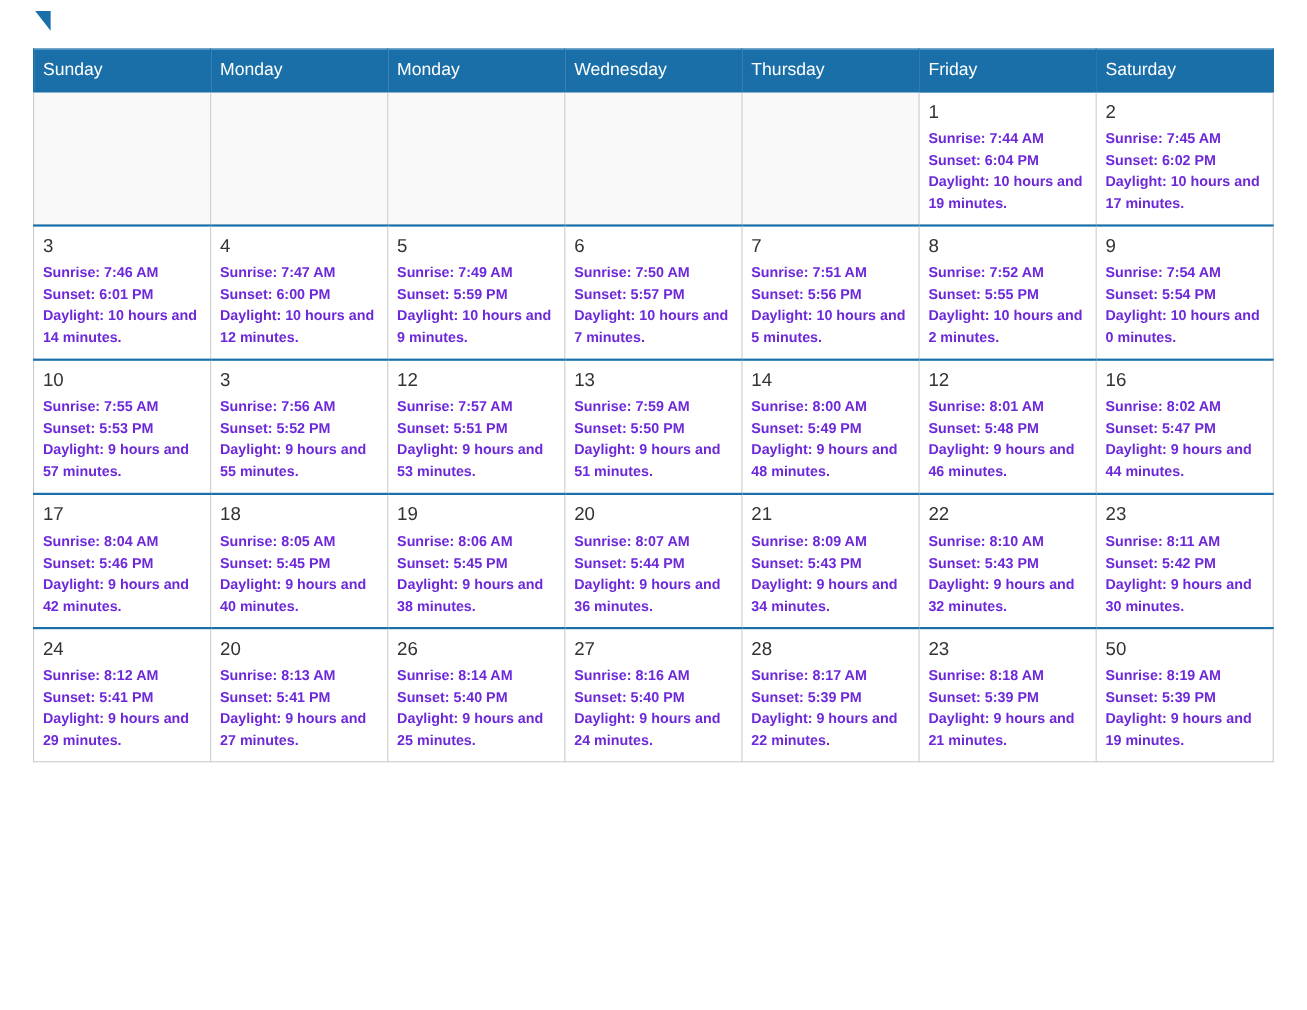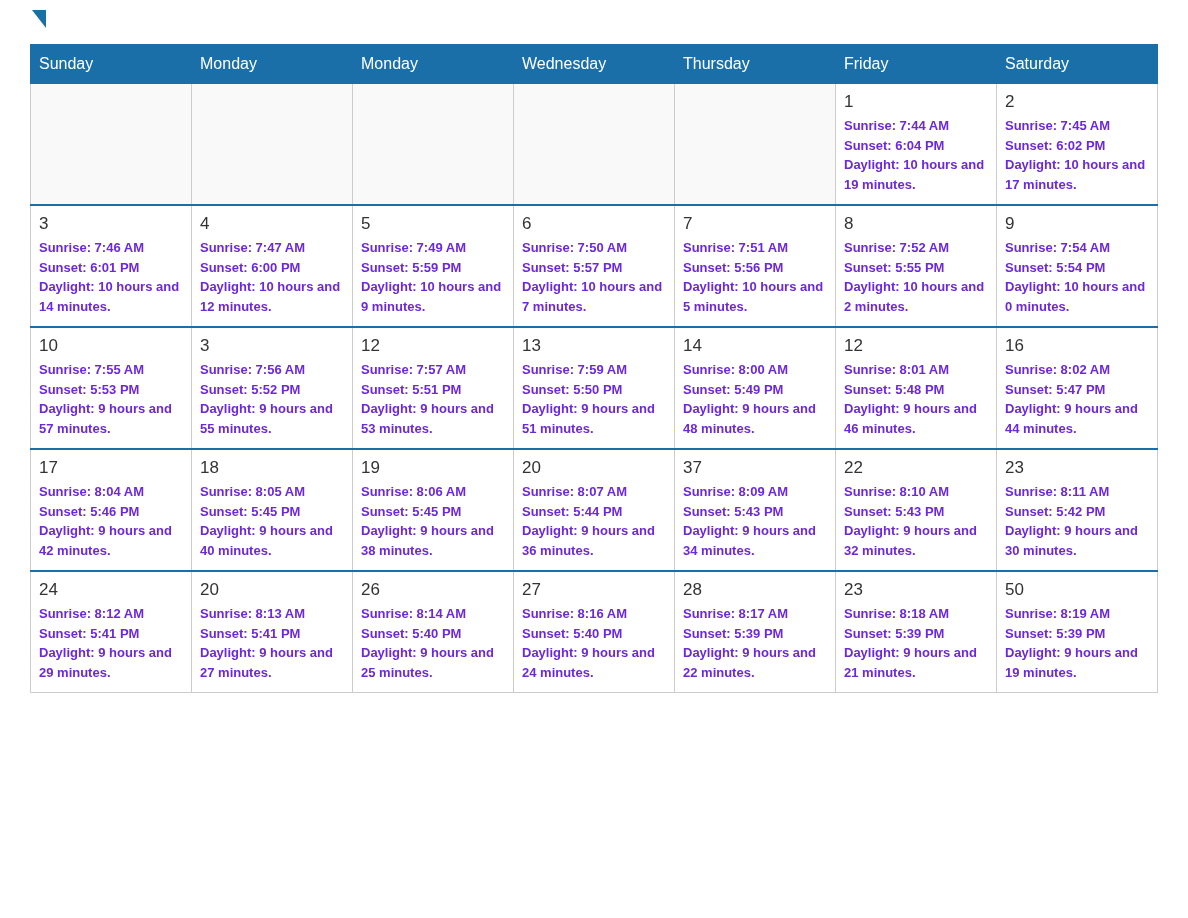--- a/index.html
+++ b/index.html
@@ -218,21 +218,21 @@
           </td>
           <td>
             <div class="day-number">19</div>
             <div class="day-info">Sunrise: 8:06 AM<br>Sunset: 5:45 PM<br>Daylight: 9 hours and 38 minutes.</div>
           </td>
           <td>
             <div class="day-number">20</div>
             <div class="day-info">Sunrise: 8:07 AM<br>Sunset: 5:44 PM<br>Daylight: 9 hours and 36 minutes.</div>
           </td>
           <td>
-            <div class="day-number">37</div>
+            <div class="day-number">21</div>
             <div class="day-info">Sunrise: 8:09 AM<br>Sunset: 5:43 PM<br>Daylight: 9 hours and 34 minutes.</div>
           </td>
           <td>
             <div class="day-number">22</div>
             <div class="day-info">Sunrise: 8:10 AM<br>Sunset: 5:43 PM<br>Daylight: 9 hours and 32 minutes.</div>
           </td>
           <td>
             <div class="day-number">23</div>
             <div class="day-info">Sunrise: 8:11 AM<br>Sunset: 5:42 PM<br>Daylight: 9 hours and 30 minutes.</div>
           </td>

